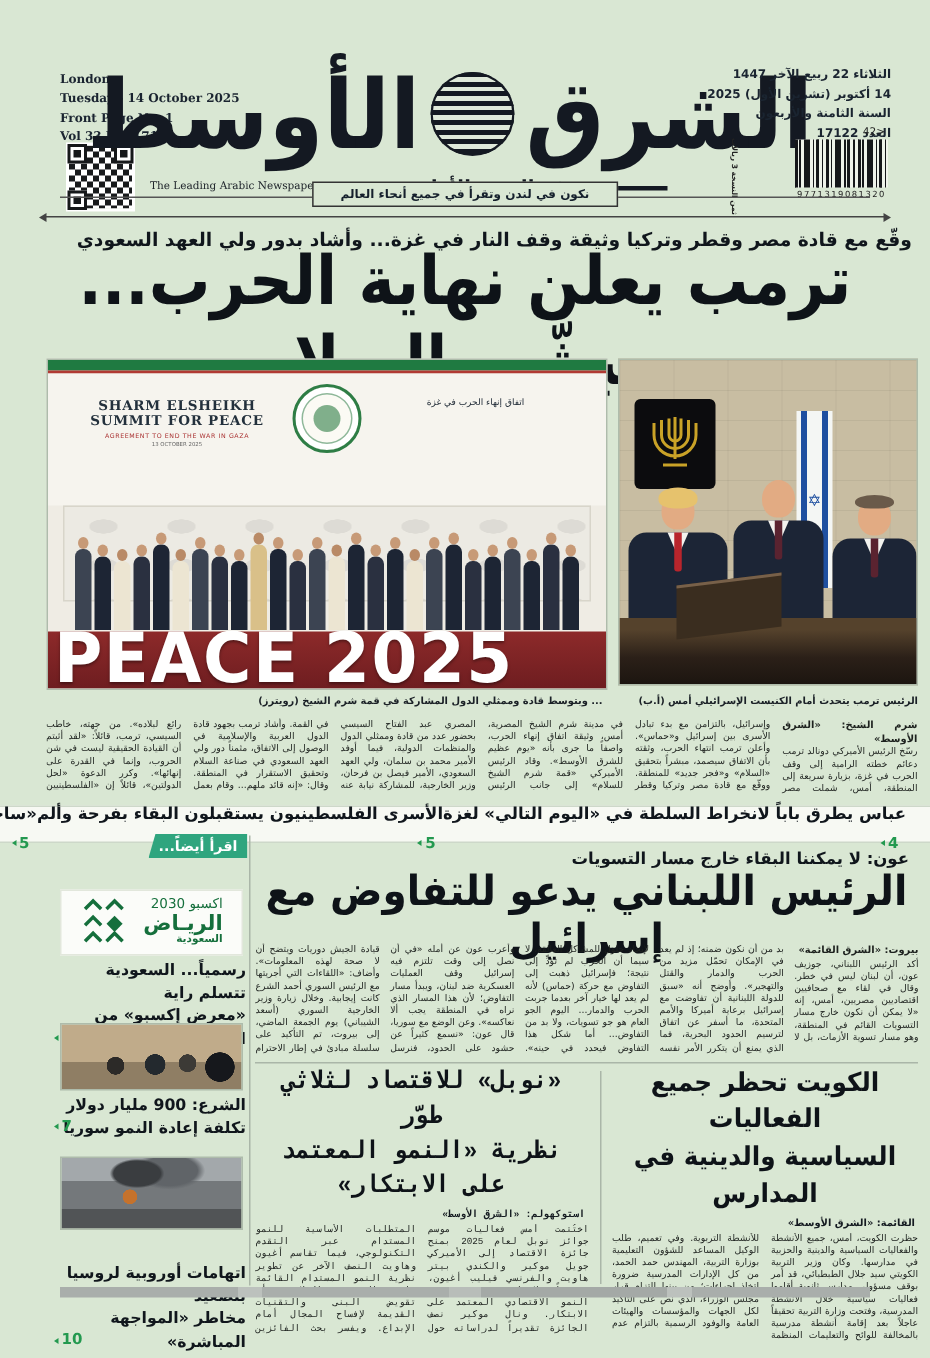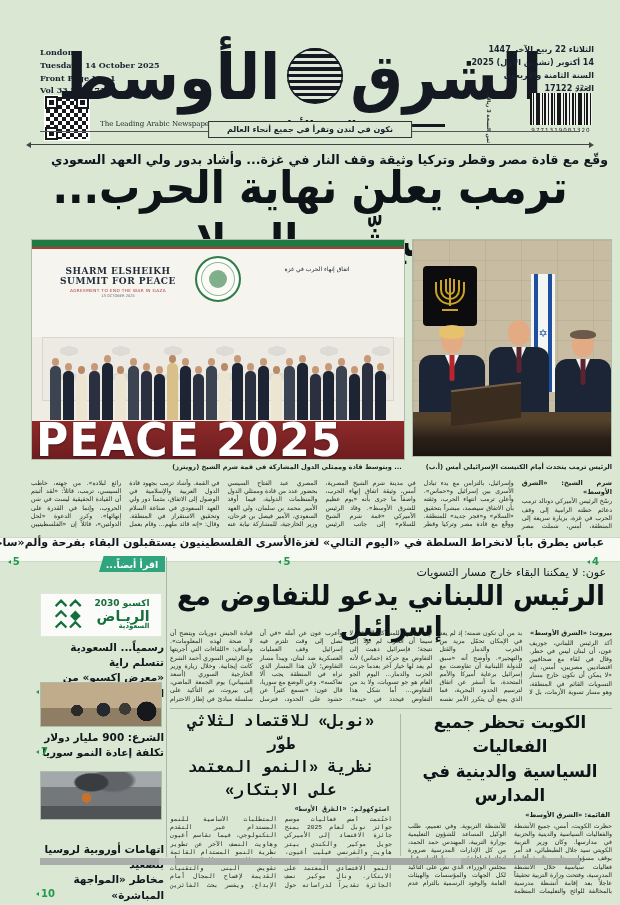--- a/index.html
+++ b/index.html
@@ -137,42 +137,42 @@
     border-top:2.6px solid transparent; border-bottom:2.6px solid transparent; border-right:3.6px solid #23994f; }
 
   
   .vdiv { width:1px; background:#aab6a8; }
   .badge { left:99px; top:556px; width:66px; height:16px; background:#2fa57e; color:#fff;
     display:flex; align-items:center; justify-content:center; direction:rtl;
     font-size:9.5px; font-weight:bold; clip-path:polygon(7% 0,100% 0,100% 100%,0 100%); }
   .expo-box { left:40px; top:593px; width:122px; height:44px; background:#fbfcf9;
     display:flex; direction:rtl; align-items:center; justify-content:center; gap:8px; border:1px solid #e2e7dc; }
   .expo-text { text-align:right; color:#156f3c; direction:rtl; line-height:1.05; }
-  .expo-text .e1 { font-size:9px; font-weight:700;text-align:right; }
+  .expo-text .e1 { font-size:9px; font-weight:400;text-align:right; }
   .expo-text .e2 { font-size:14px; font-weight:900; letter-spacing:-.5px; }
   .expo-text .e3 { font-size:7px; font-weight:bold; }
   .sb-item { left:36px; width:128px; direction:rtl; text-align:right; font-size:10.5px;
     font-weight:900; line-height:1.45; color:#10161c; position:absolute; }
   .sb-item .pn { position:absolute; left:0; bottom:1px; }
   .sb-photo { left:40px; width:122px; border:1px solid #aebcab; }
   .ph-street { background:
       radial-gradient(circle 7px at 52% 62%, #23292e 97%, transparent),
       radial-gradient(circle 6px at 70% 60%, #3c3a36 97%, transparent),
       radial-gradient(circle 6px at 30% 64%, #2c2a28 97%, transparent),
       radial-gradient(circle 10px at 88% 66%, #16181c 97%, transparent),
       linear-gradient(180deg,#c0ab8a 0 58%, #8f7e64 58% 100%); }
   .ph-rubble { background:
       radial-gradient(ellipse 26px 14px at 42% 22%, #3a3d40 60%, transparent 70%),
       radial-gradient(ellipse 34px 18px at 60% 18%, #606468 55%, transparent 70%),
       radial-gradient(circle 5px at 38% 55%, #c5722c 95%, transparent),
       linear-gradient(180deg,#a3a8ab 0 32%, #74787b 32% 72%, #515456 72%); }
 
   
   .leb-kicker { right:14px; top:566px; width:440px; direction:rtl; text-align:right;
-    font-size:11px; font-weight:400; color:#10161c;margin-left:40px; }
+    font-size:11px; font-weight:700; color:#10161c;margin-left:40px; }
   .leb-headline { left:170px; top:581px; width:442px; direction:rtl; text-align:center;
     font-size:26px; font-weight:900; color:#0e1318; transform:scaleY(1.06); }
   .leb-body { left:170px; top:629px; width:442px; height:74px; column-count:5; column-gap:7px; }
   .hdiv { left:170px; top:708px; width:442px; height:1px; background:#aab6a8; }
   .article { position:absolute; direction:rtl; }
   .art-h { text-align:center; font-size:16.5px; font-weight:900; line-height:1.42;
     color:#0e1318; transform:scaleY(1.05); }
   .art-dl { font-size:6.6px; font-weight:900; text-align:right; margin:5px 2px 3px; }
   .art-body { column-count:2; column-gap:8px; height:78px; }
   .gray-bar { left:40px; top:858px; width:540px; height:7px;
@@ -368,21 +368,21 @@
 <div class="abs sb-photo ph-rubble" style="top:771px; height:49px;"></div>
 <div class="sb-item" style="top:842px;">
   <div>اتهامات أوروبية لروسيا بتصعيد</div>
   <div>مخاطر «المواجهة المباشرة»</div>
   <span class="pnum pn">10</span>
 </div>
 
 <div class="abs leb-kicker">عون: لا يمكننا البقاء خارج مسار التسويات</div>
 <div class="abs leb-headline">الرئيس اللبناني يدعو للتفاوض مع إسرائيل</div>
 <div class="abs bodytext leb-body">
-  <span class="dateline">بيروت: «الشرق الأوسط»</span>
+  <span class="dateline">بيروت: «الشرق القائمة»</span>
   <span>أكد الرئيس اللبناني، جوزيف عون، أن لبنان ليس في خطر. وقال في لقاء مع صحافيين اقتصاديين مصريين، أمس، إنه «لا يمكن أن نكون خارج مسار التسويات القائم في المنطقة، وهو مسار تسوية الأزمات، بل لا بد من أن نكون ضمنه؛ إذ لم</span>
   <span>يعد في الإمكان تحمّل مزيد من الحرب والدمار والقتل والتهجير». وأوضح أنه «سبق للدولة اللبنانية أن تفاوضت مع إسرائيل برعاية أميركا والأمم المتحدة، ما أسفر عن اتفاق لترسيم الحدود البحرية، فما الذي يمنع أن يتكرر الأمر نفسه لإيجاد حلول للمشاكل العالقة، لا سيما أن الحرب لم</span>
   <span>تؤدِّ إلى نتيجة؛ فإسرائيل ذهبت إلى التفاوض مع حركة (حماس) لأنه لم يعد لها خيار آخر بعدما جربت الحرب والدمار... اليوم الجو العام هو جو تسويات، ولا بد من التفاوض... أما شكل هذا التفاوض فيحدد في حينه». وأعرب عون عن أمله «في أن نصل إلى وقت تلتزم فيه إسرائيل</span>
   <span>وقف العمليات العسكرية ضد لبنان، ويبدأ مسار التفاوض؛ لأن هذا المسار الذي نراه في المنطقة يجب ألا نعاكسه». وعن الوضع مع سوريا، قال عون: «نسمع كثيراً عن حشود على الحدود، فنرسل قيادة الجيش دوريات ويتضح أن لا صحة لهذه المعلومات». وأضاف: «اللقاءات</span>
   <span>التي أجريتها مع الرئيس السوري أحمد الشرع كانت إيجابية. وخلال زيارة وزير الخارجية السوري (أسعد الشيباني) يوم الجمعة الماضي، إلى بيروت، تم التأكيد على سلسلة مبادئ في إطار الاحترام المتبادل والتعاون والتنسيق على مستويات أمنية واقتصادية». (تفاصيل ص8)</span>
 </div>
 
 <div class="abs hdiv"></div>
 <div class="abs vdiv" style="left:400px; top:714px; height:142px;"></div>
 

